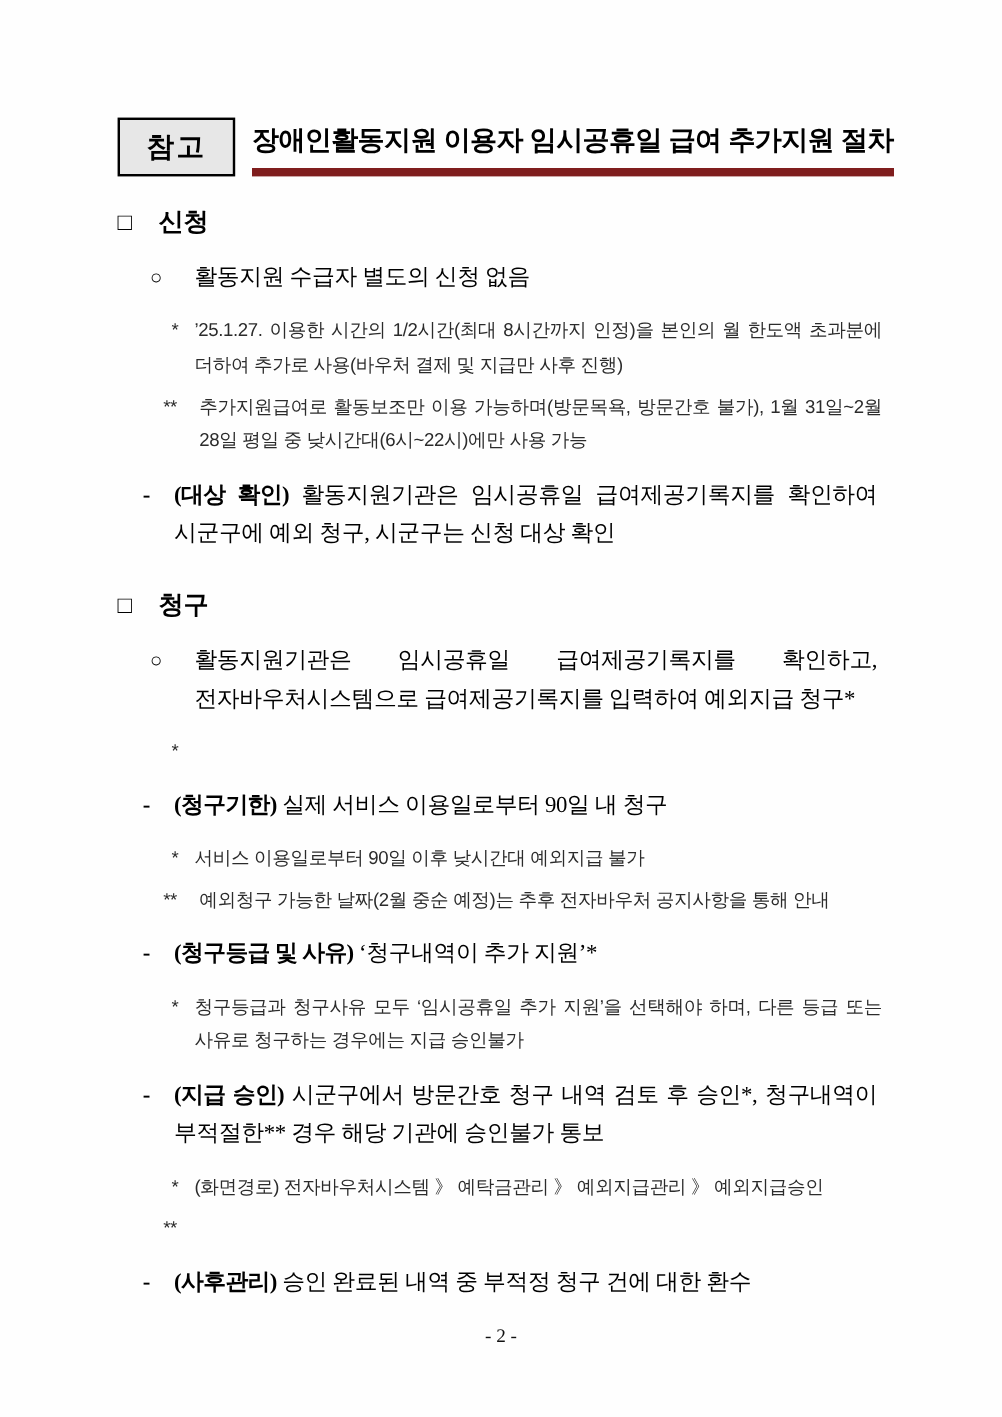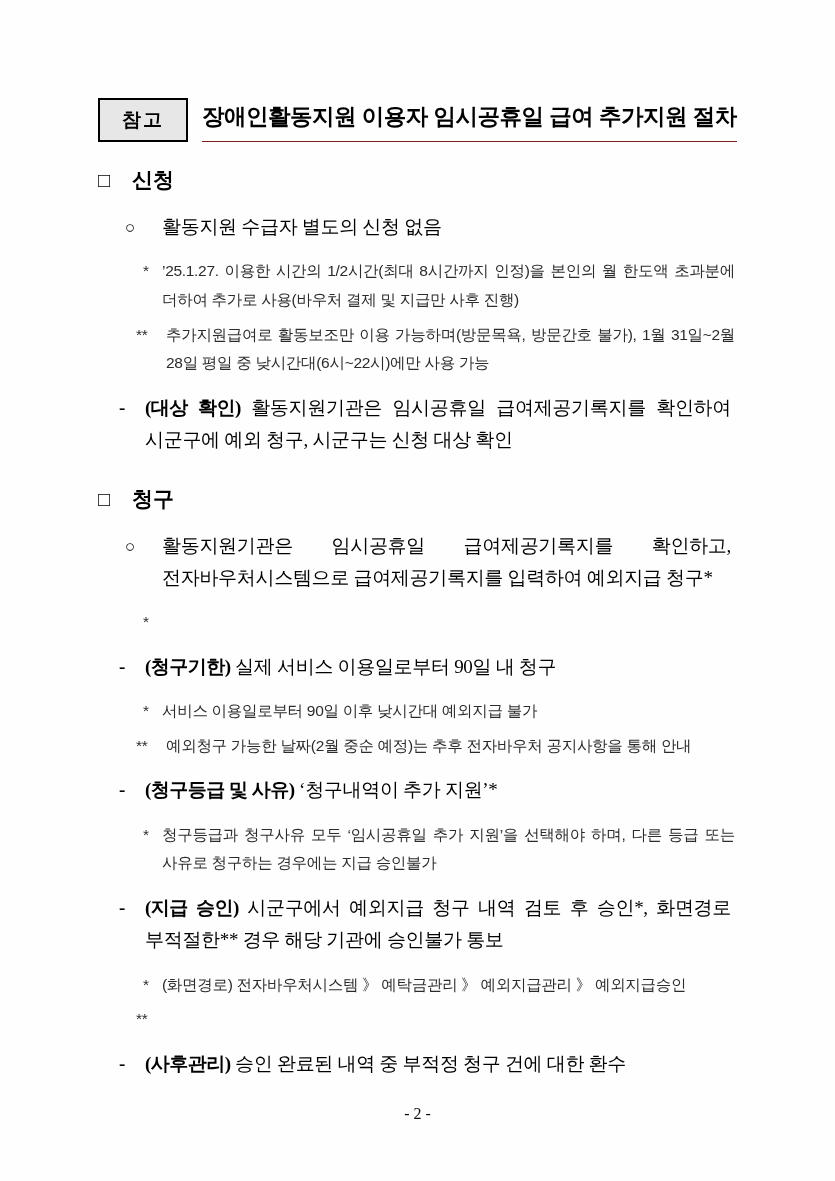--- a/index.html
+++ b/index.html
@@ -25,32 +25,32 @@
     align-items: stretch;
     gap: 14px;
     margin-bottom: 24px;
   }
   .badge {
     border: 2.5px solid #000;
     background: #e7e7e7;
     padding: 7px 22px;
     font-family: "Liberation Sans", sans-serif;
     font-weight: 800;
-    font-size: 19px;
+    font-size: 23px;
     letter-spacing: 2px;
     display: flex;
     align-items: flex-start;
     justify-content: center;
     flex-shrink: 0;
   }
   .title-wrap {
     flex: 1;
     display: flex;
     align-items: center;
-    border-bottom: 1px solid #7f1d1d;
+    border-bottom: 7px solid #7f1d1d;
     padding-bottom: 6px;
   }
   .doc-title {
     margin: 0;
     font-family: "Liberation Sans", sans-serif;
     font-weight: 800;
     font-size: 22.5px;
     letter-spacing: -0.5px;
     white-space: nowrap;
   }
@@ -233,21 +233,21 @@
       <span class="marker">*</span>
       <p class="note-text">청구등급과 청구사유 모두 ‘임시공휴일 추가 지원’을 선택해야 하며, 다른 등급 또는 사유로 청구하는 경우에는 지급 승인불가</p>
     </div>
 
     <div class="gap-sm"></div>
 
     <div class="item dash-item">
       <span class="marker">-</span>
       <p class="body-text">
         <strong>(지급 승인)</strong>
-        <span>시군구에서 예외지급 청구 내역 검토 후 승인*, 화면경로 부적절한** 경우 해당 기관에 승인불가 통보</span>
+        <span>시군구에서 방문간호 청구 내역 검토 후 승인*, 청구내역이 부적절한** 경우 해당 기관에 승인불가 통보</span>
       </p>
     </div>
 
     <div class="note star">
       <span class="marker">*</span>
       <p class="note-text">(화면경로) 전자바우처시스템 》 예탁금관리 》 예외지급관리 》 예외지급승인</p>
     </div>
 
     <div class="note dstar">
       <span class="marker">**</span>

